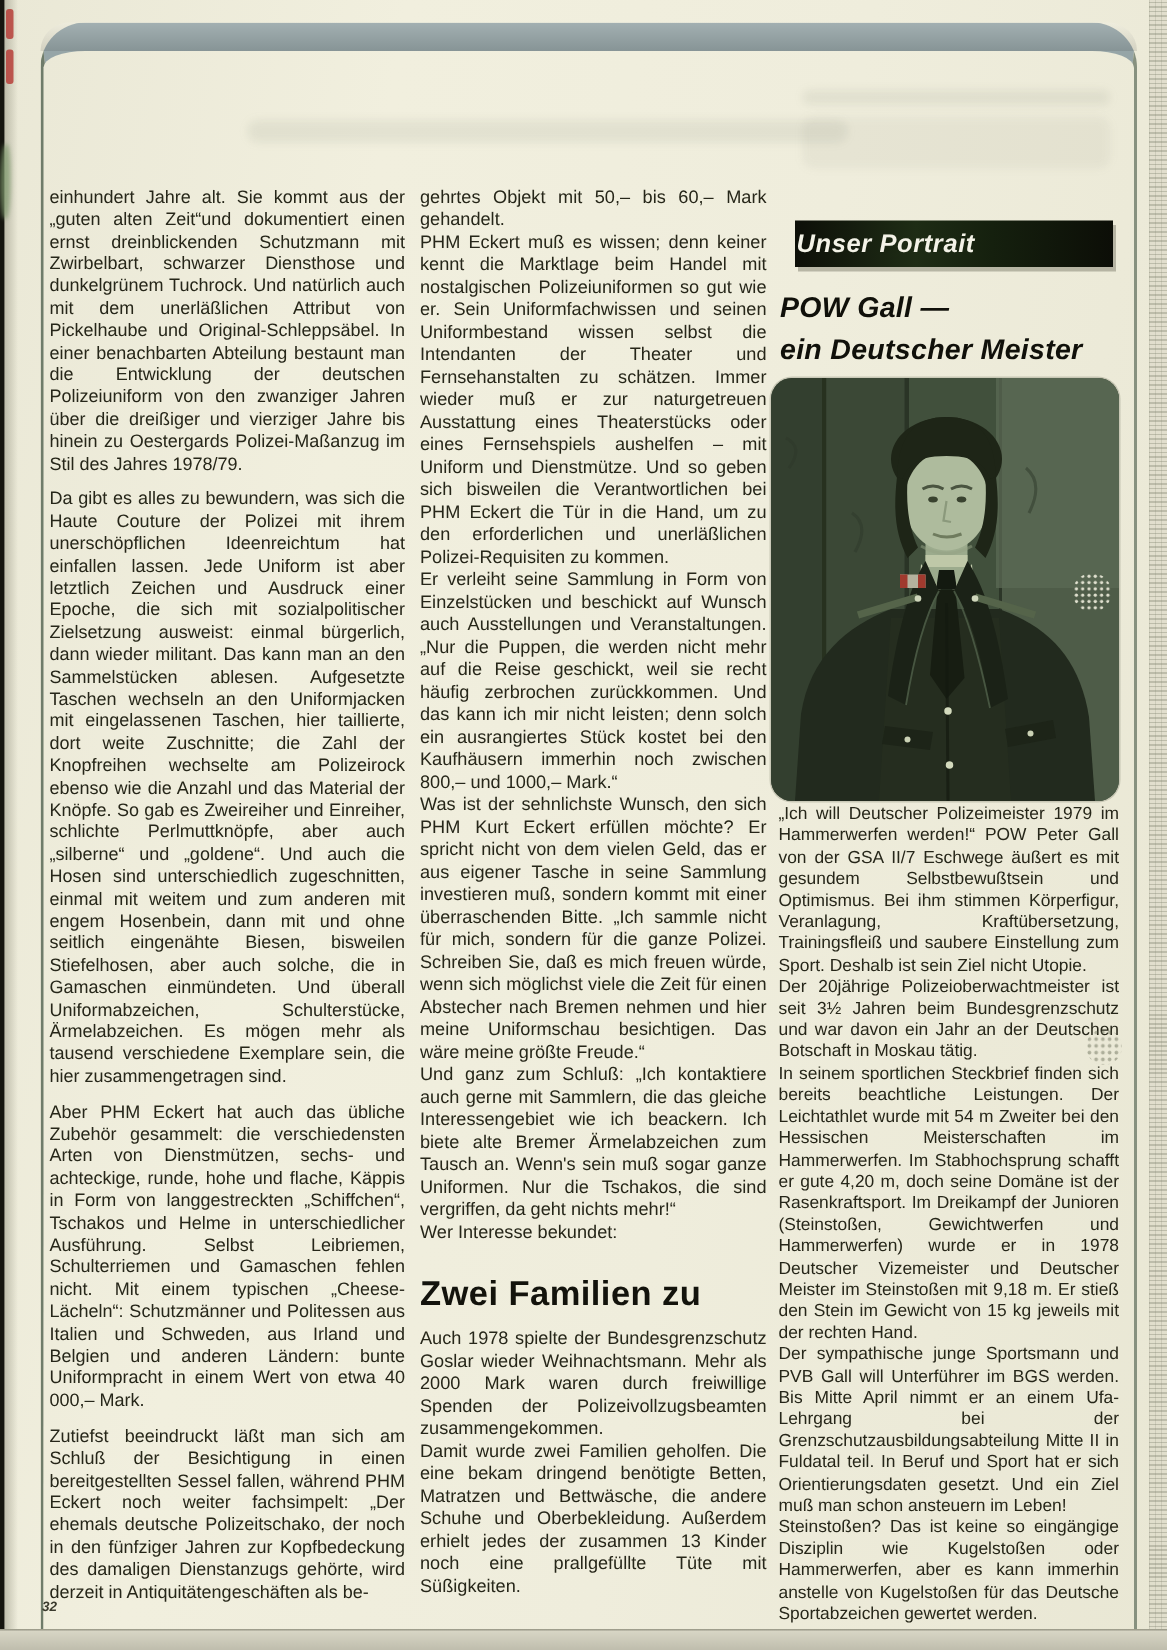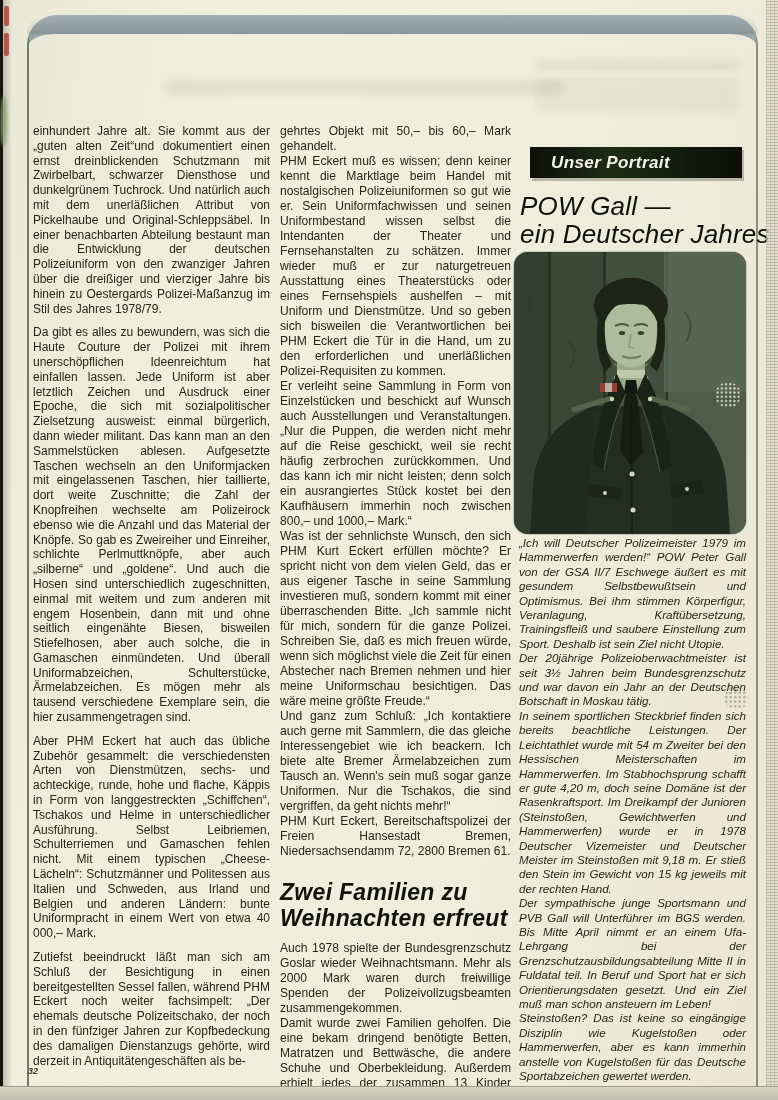--- a/index.html
+++ b/index.html
@@ -47,34 +47,34 @@
   .frame::before{content:"";position:absolute;left:-2px;right:-2px;top:-19px;height:19px;
     border-radius:30px 30px 0 0;
     background:linear-gradient(rgba(255,255,255,.12),rgba(0,0,0,.10));}
   
   .col{position:absolute;text-align:justify;color:#262619;}
   .col-left{left:33px;top:124px;width:237px;font-size:12px;line-height:14.8px;}
   .col-left p{margin:0 0 9px 0;}
   .col-mid{left:280px;top:124px;width:231px;font-size:12.1px;line-height:15px;}
   .col-mid p{margin:0;}
   .sig{text-align:right;margin-top:1px !important;}
-  .heading2{margin:20px 0 10px 0;font-style:italic;font-weight:700;font-size:23px;line-height:26px;
+  .heading2{margin:20px 0 10px 0;font-weight:700;font-size:23px;line-height:26px;
     color:#13130c;letter-spacing:.3px;text-align:left;}
   .page-number{position:absolute;left:28px;top:1066px;font-size:9px;font-weight:700;color:#3a3a2d;font-style:italic;}
   
   .portrait-bar{position:absolute;left:530px;top:147px;width:212px;height:31px;box-sizing:border-box;
     background:linear-gradient(90deg,#0d0f08 0%,#1e2c15 38%,#15200e 62%,#0c0e07 100%);
-    display:flex;align-items:center;padding-left:21px;
+    display:flex;align-items:center;padding-left:1px;
     box-shadow:2px 3px 0 rgba(55,55,40,.30);}
   .portrait-bar span{font-style:italic;font-weight:700;font-size:17px;color:#f3f2e7;letter-spacing:.4px;}
-  .portrait-title{position:absolute;left:520px;top:192px;font-style:italic;font-weight:400;
-    font-size:26px;line-height:28px;color:#10100a;letter-spacing:.2px;}
+  .portrait-title{position:absolute;left:520px;top:192px;font-style:italic;font-weight:700;
+    font-size:19px;line-height:28px;color:#10100a;letter-spacing:.2px;}
   .photo{position:absolute;left:514px;top:252px;width:232px;height:282px;border-radius:14px;
     overflow:hidden;box-shadow:0 0 0 1px rgba(90,95,75,.25);}
-  .col-right-text{left:519px;top:536px;width:227px;font-size:11.6px;line-height:14.4px;font-style:italic;}
+  .col-right-text{left:519px;top:536px;width:227px;font-size:11.6px;line-height:14.4px;}
   .col-right-text p{margin:0;}
   .credit{text-align:right;margin-top:2px !important;}
 </style>
 </head>
 <body>
 
 <div class="page">
 
   <div class="ghost g1"></div>
   <div class="ghost g2"></div>
@@ -88,38 +88,37 @@
     <p>Aber PHM Eckert hat auch das übliche Zubehör gesammelt: die verschiedensten Arten von Dienstmützen, sechs- und achteckige, runde, hohe und flache, Käppis in Form von langgestreckten „Schiffchen“, Tschakos und Helme in unterschiedlicher Ausführung. Selbst Leibriemen, Schulterriemen und Gamaschen fehlen nicht. Mit einem typischen „Cheese-Lächeln“: Schutzmänner und Politessen aus Italien und Schweden, aus Irland und Belgien und anderen Ländern: bunte Uniformpracht in einem Wert von etwa 40 000,– Mark.</p>
     <p>Zutiefst beeindruckt läßt man sich am Schluß der Besichtigung in einen bereitgestellten Sessel fallen, während PHM Eckert noch weiter fachsimpelt: „Der ehemals deutsche Polizeitschako, der noch in den fünfziger Jahren zur Kopfbedeckung des damaligen Dienstanzugs gehörte, wird derzeit in Antiquitätengeschäften als be-</p>
   </div>
 
   <div class="col col-mid">
     <p>gehrtes Objekt mit 50,– bis 60,– Mark gehandelt.</p>
     <p>PHM Eckert muß es wissen; denn keiner kennt die Marktlage beim Handel mit nostalgischen Polizeiuniformen so gut wie er. Sein Uniformfachwissen und seinen Uniformbestand wissen selbst die Intendanten der Theater und Fernsehanstalten zu schätzen. Immer wieder muß er zur naturgetreuen Ausstattung eines Theaterstücks oder eines Fernsehspiels aushelfen – mit Uniform und Dienstmütze. Und so geben sich bisweilen die Verantwortlichen bei PHM Eckert die Tür in die Hand, um zu den erforderlichen und unerläßlichen Polizei-Requisiten zu kommen.</p>
     <p>Er verleiht seine Sammlung in Form von Einzelstücken und beschickt auf Wunsch auch Ausstellungen und Veranstaltungen. „Nur die Puppen, die werden nicht mehr auf die Reise geschickt, weil sie recht häufig zerbrochen zurückkommen. Und das kann ich mir nicht leisten; denn solch ein ausrangiertes Stück kostet bei den Kaufhäusern immerhin noch zwischen 800,– und 1000,– Mark.“</p>
     <p>Was ist der sehnlichste Wunsch, den sich PHM Kurt Eckert erfüllen möchte? Er spricht nicht von dem vielen Geld, das er aus eigener Tasche in seine Sammlung investieren muß, sondern kommt mit einer überraschenden Bitte. „Ich sammle nicht für mich, sondern für die ganze Polizei. Schreiben Sie, daß es mich freuen würde, wenn sich möglichst viele die Zeit für einen Abstecher nach Bremen nehmen und hier meine Uniformschau besichtigen. Das wäre meine größte Freude.“</p>
     <p>Und ganz zum Schluß: „Ich kontaktiere auch gerne mit Sammlern, die das gleiche Interessengebiet wie ich beackern. Ich biete alte Bremer Ärmelabzeichen zum Tausch an. Wenn's sein muß sogar ganze Uniformen. Nur die Tschakos, die sind vergriffen, da geht nichts mehr!“</p>
-    <p>PHM Kurt Eckert, Bereitschaftspolizei der Freien Hansestadt Bremen, Niedersachsendamm 72, 2800 Bremen 61.</p>
+    <p>Wer Interesse bekundet:</p>
 
     <div class="heading2">
       <span>Zwei Familien zu</span><br>
-      <span>Weihnachten erfreut</span>
     </div>
     <p>Auch 1978 spielte der Bundesgrenzschutz Goslar wieder Weihnachtsmann. Mehr als 2000 Mark waren durch freiwillige Spenden der Polizeivollzugsbeamten zusammengekommen.</p>
     <p>Damit wurde zwei Familien geholfen. Die eine bekam dringend benötigte Betten, Matratzen und Bettwäsche, die andere Schuhe und Oberbekleidung. Außerdem erhielt jedes der zusammen 13 Kinder noch eine prallgefüllte Tüte mit Süßigkeiten.</p>
 
   </div>
 
   <div class="portrait-bar">
     <span>Unser Portrait</span>
   </div>
 
   <div class="portrait-title">
     <span>POW Gall —</span><br>
-    <span>ein Deutscher Jahres</span>
+    <span>ein Deutscher Meister</span>
   </div>
 
   <div class="photo">
     <svg width="232" height="282" viewBox="0 0 232 282" xmlns="http://www.w3.org/2000/svg">
       <defs>
         <pattern id="dotp" width="4.2" height="4.2" patternUnits="userSpaceOnUse">
           <circle cx="2" cy="2" r="1.1" fill="#efeedd"></circle>
         </pattern>
       </defs>
 

